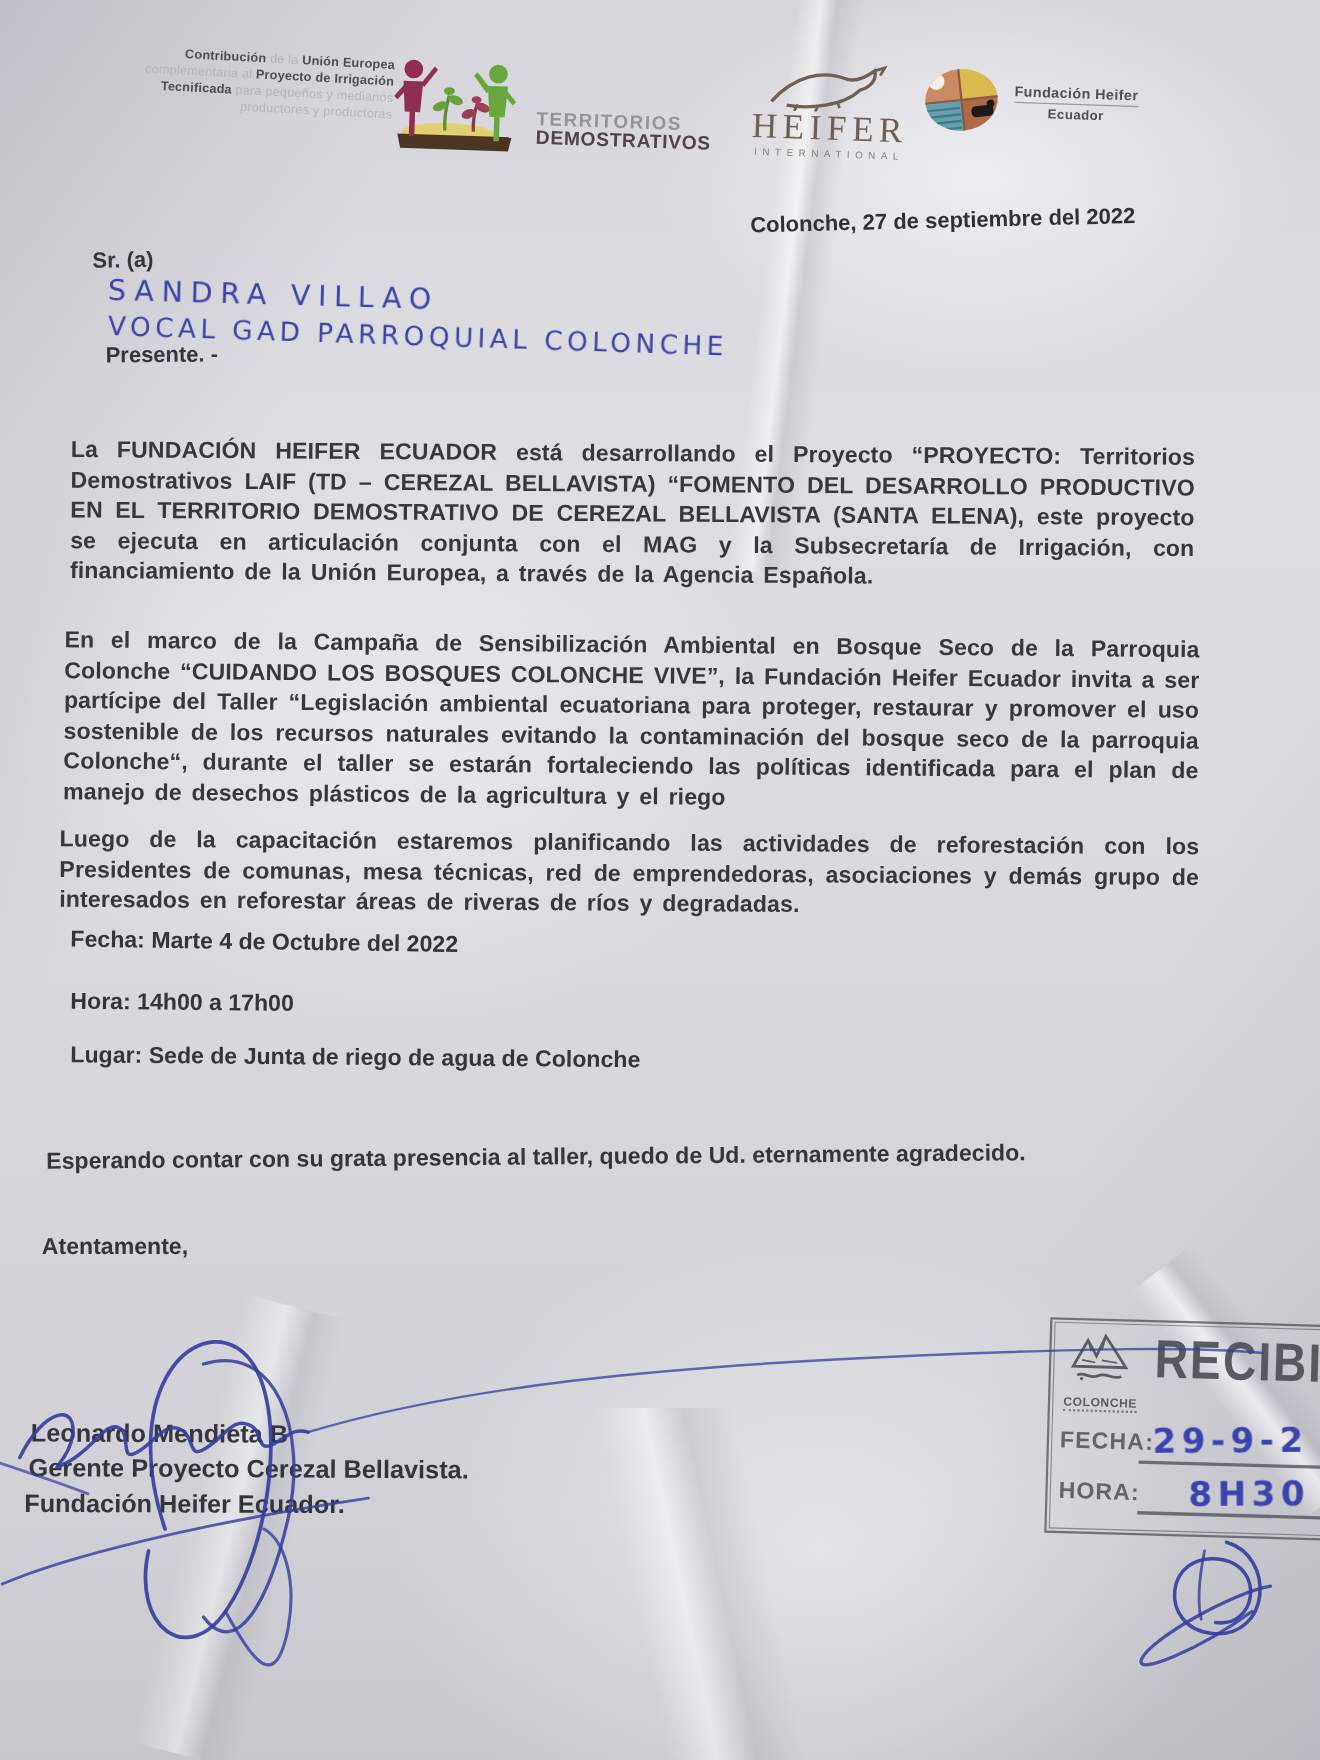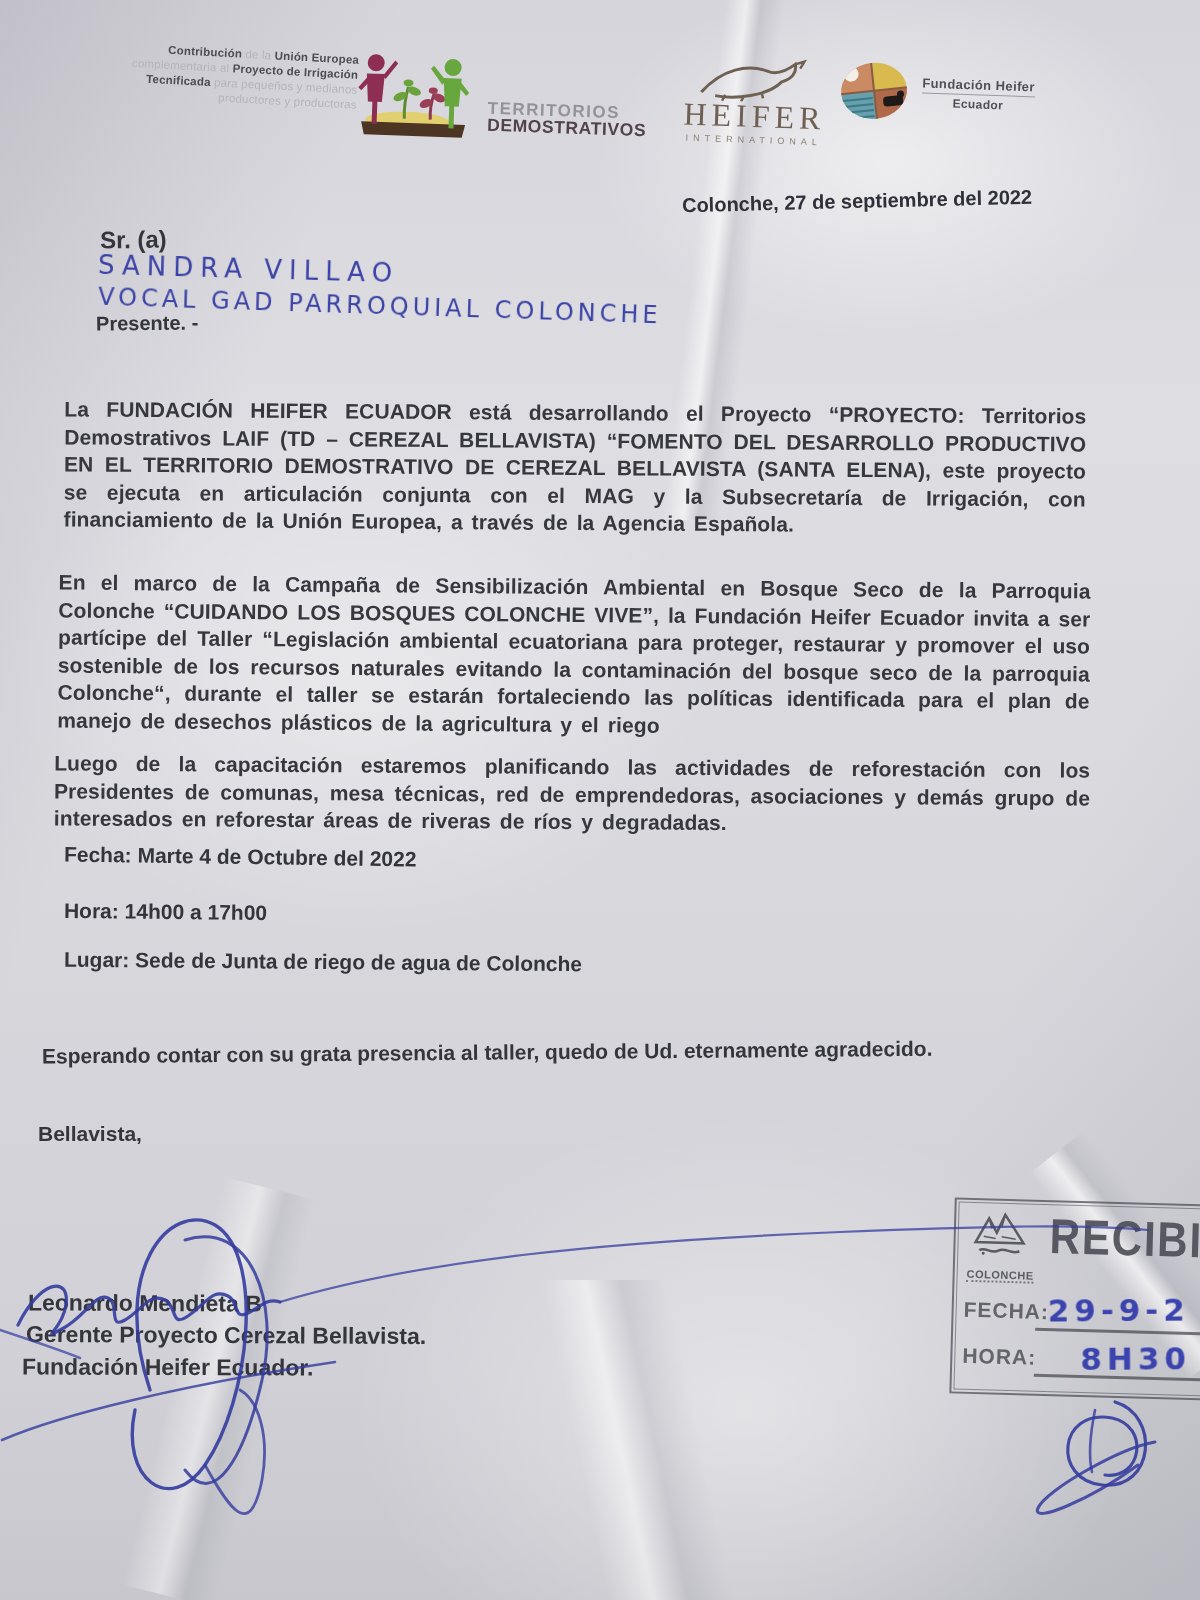--- a/index.html
+++ b/index.html
@@ -34,21 +34,21 @@
   .heifer-name{font-family:"Liberation Serif",serif;font-size:32px;letter-spacing:5px;margin-top:-4px;}
   .heifer-sub{font-size:9px;letter-spacing:5px;color:#8d8077;margin-top:0px;}
 
   .fhe{position:absolute;left:838px;top:62px;display:flex;align-items:center;transform:rotate(2deg);}
   .fhe-text{margin-left:12px;text-align:center;font-size:13px;font-weight:bold;color:#4f4f58;line-height:14px;letter-spacing:.4px;}
   .fhe-text .rule{height:1px;background:#9a9aa0;margin:2px 0;}
   .fhe-text .sub{font-size:12px;}
 
   
   .dateline{position:absolute;right:168px;top:190px;font-size:20px;font-weight:bold;transform:rotate(-1.4deg);color:#303038;}
-  .salutation{position:absolute;left:100px;top:226px;font-size:24px;font-weight:bold;transform:rotate(-1deg);}
+  .salutation{position:absolute;left:84px;top:226px;font-size:20px;font-weight:bold;transform:rotate(-1deg);}
   .hand{color:#3b43a6;font-family:"DejaVu Sans",sans-serif;filter:blur(.25px);}
   .hw-name{position:absolute;left:98px;top:254px;font-size:26px;letter-spacing:7px;transform:rotate(1.6deg);}
   .hw-title{position:absolute;left:98px;top:292px;font-size:24px;letter-spacing:4px;transform:rotate(1.9deg);}
   .presente{position:absolute;left:96px;top:312px;font-size:20px;font-weight:bold;transform:rotate(-.6deg);}
 
   .para{position:absolute;font-size:21px;font-weight:bold;line-height:27.5px;text-align:justify;color:#37373e;word-spacing:3px;letter-spacing:.1px;}
   .p1{left:64px;top:378px;width:1022px;transform:rotate(.4deg);}
   .p2{left:58px;top:552px;width:1032px;transform:rotate(.5deg);}
   .p3{left:54px;top:732px;width:1036px;transform:rotate(.4deg);}
 
@@ -176,21 +176,21 @@
 
   <p class="para p1">La FUNDACIÓN HEIFER ECUADOR está desarrollando el Proyecto “PROYECTO: Territorios Demostrativos LAIF (TD – CEREZAL BELLAVISTA) “FOMENTO DEL DESARROLLO PRODUCTIVO EN EL TERRITORIO DEMOSTRATIVO DE CEREZAL BELLAVISTA (SANTA ELENA), este proyecto se ejecuta en articulación conjunta con el MAG y la Subsecretaría de Irrigación, con financiamiento de la Unión Europea, a través de la Agencia Española.</p>
   <p class="para p2">En el marco de la Campaña de Sensibilización Ambiental en Bosque Seco de la Parroquia Colonche “CUIDANDO LOS BOSQUES COLONCHE VIVE”, la Fundación Heifer Ecuador invita a ser partícipe del Taller “Legislación ambiental ecuatoriana para proteger, restaurar y promover el uso sostenible de los recursos naturales evitando la contaminación del bosque seco de la parroquia Colonche“, durante el taller se estarán fortaleciendo  las políticas identificada para el plan de manejo de desechos plásticos de la agricultura y el riego</p>
   <p class="para p3">Luego de la capacitación estaremos planificando las actividades de reforestación con los Presidentes de comunas, mesa técnicas, red de emprendedoras, asociaciones y demás grupo de interesados en reforestar áreas de riveras de ríos y degradadas.</p>
 
   <div class="detail fecha">Fecha: Marte 4 de Octubre del 2022</div>
   <div class="detail hora">Hora:  14h00 a 17h00</div>
   <div class="detail lugar">Lugar: Sede de Junta de riego de agua de Colonche</div>
 
   <div class="closing">Esperando contar con su grata presencia al taller, quedo de Ud. eternamente agradecido.</div>
-  <div class="valediction">Bellavista,</div>
+  <div class="valediction">Atentamente,</div>
 
   <div class="sig-name">Leonardo Mendieta B</div>
   <div class="sig-role">Gerente Proyecto Cerezal Bellavista.</div>
   <div class="sig-org">Fundación Heifer Ecuador.</div>
 
   <div class="stamp">
     <div class="stamp-outer"></div>
     <div class="stamp-inner"></div>
     <div class="stamp-emblem">
       <svg width="58" height="52" viewBox="0 0 58 52">

